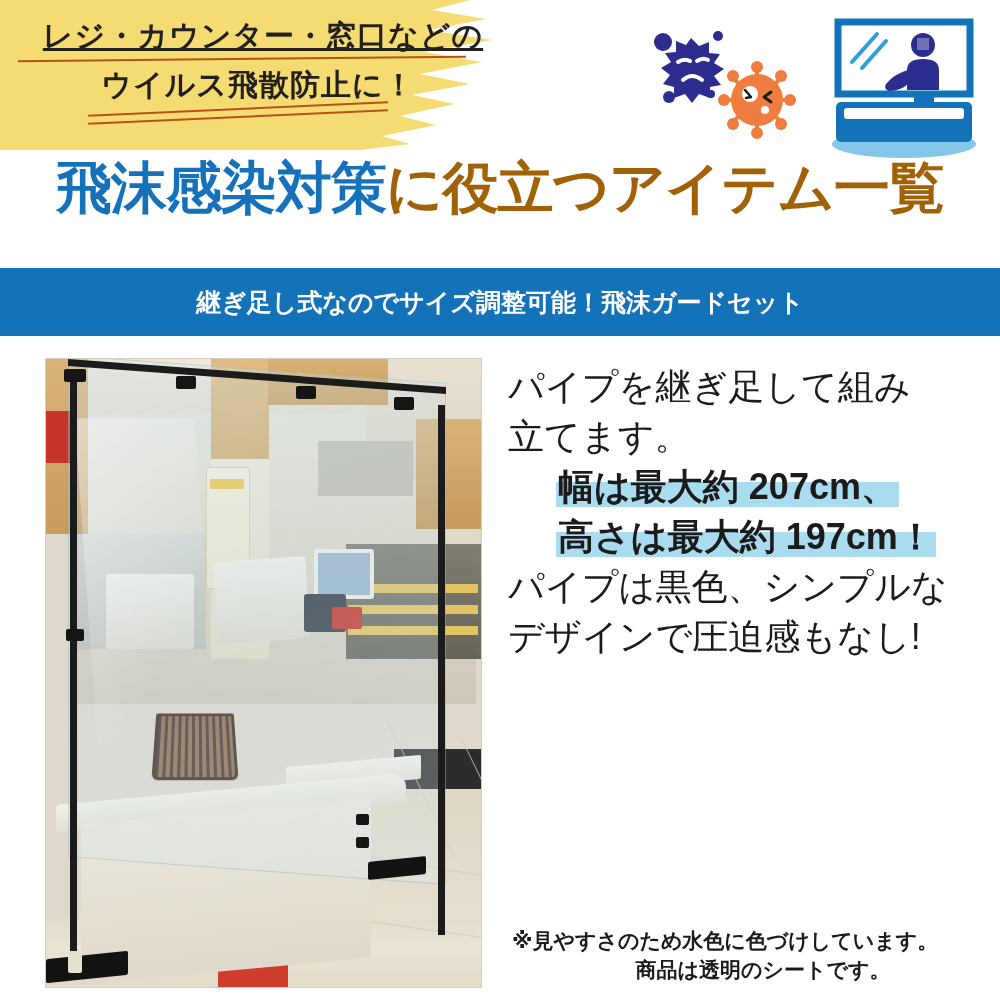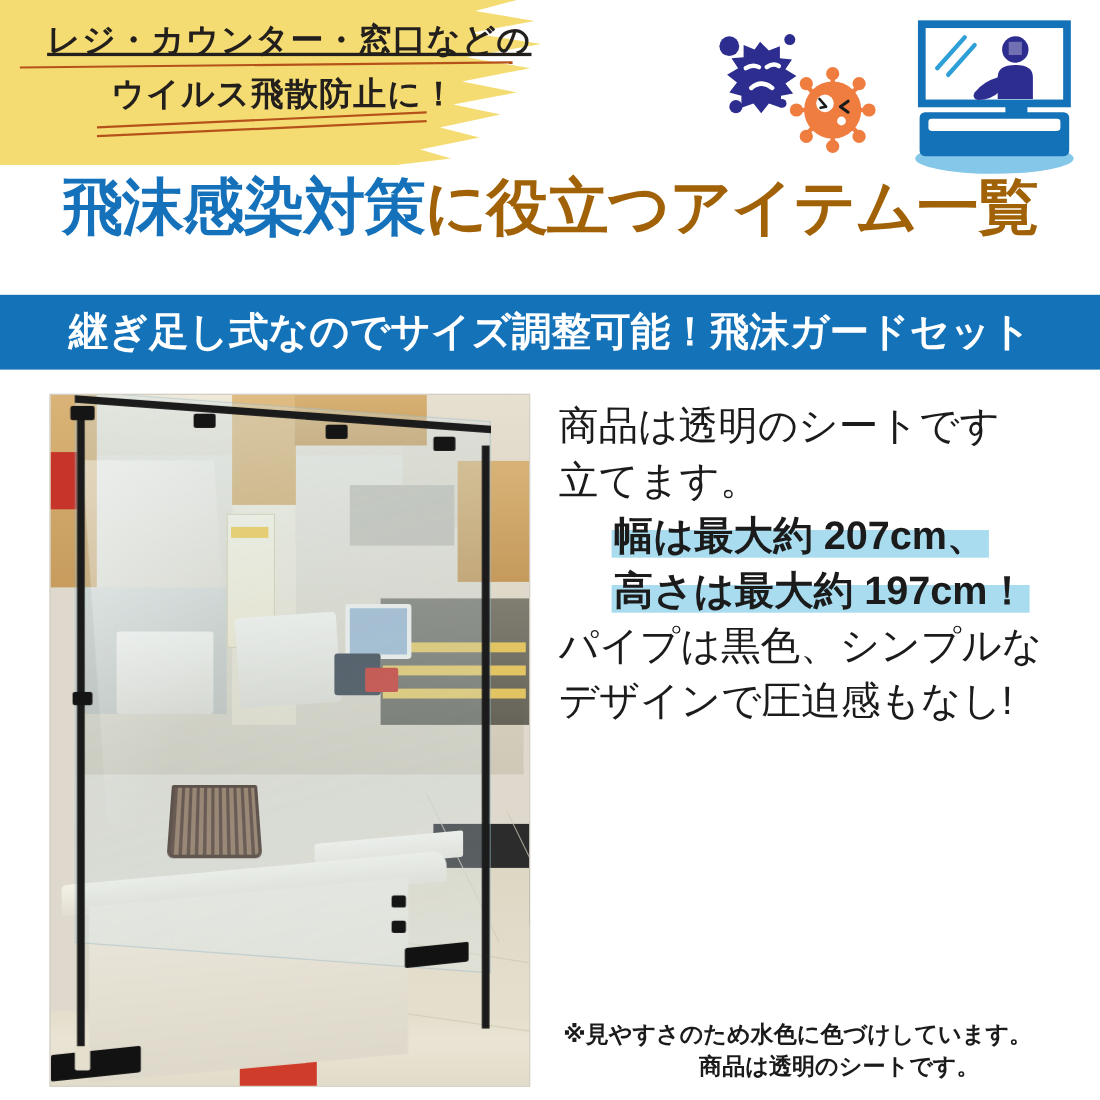--- a/index.html
+++ b/index.html
@@ -115,21 +115,21 @@
     left: 0; top: 268px;
     width: 1000px; height: 68px;
     background: #1372b8;
     display: flex;
     align-items: center;
     justify-content: center;
     z-index: 5;
   }
   #blue-banner-text {
     color: #ffffff;
-    font-size: 36px;
+    font-size: 25px;
     font-weight: 700;
     letter-spacing: 0px;
     white-space: nowrap;
   }
 
   
   #photo {
     position: absolute;
     left: 45px; top: 358px;
     width: 437px; height: 630px;
@@ -413,21 +413,21 @@
   <div class="clamp" id="clamp-5"></div>
   <div class="clamp" id="clamp-6"></div>
   <div class="clamp" id="clamp-7"></div>
   <div class="base" id="base-left"></div>
   <div class="ph" id="base-left-notch"></div>
   <div class="base" id="base-right"></div>
 </div>
 
 <div id="desc">
   <div class="desc-line">
-    <span>商品は透明のシートです</span>
+    <span>パイプを継ぎ足して組み</span>
   </div>
   <div class="desc-line">
     <span>立てます。</span>
   </div>
   <div class="desc-line bold">
     <span class="hi">幅は最大約 207cm、</span>
   </div>
   <div class="desc-line bold">
     <span class="hi">高さは最大約 197cm！</span>
   </div>

